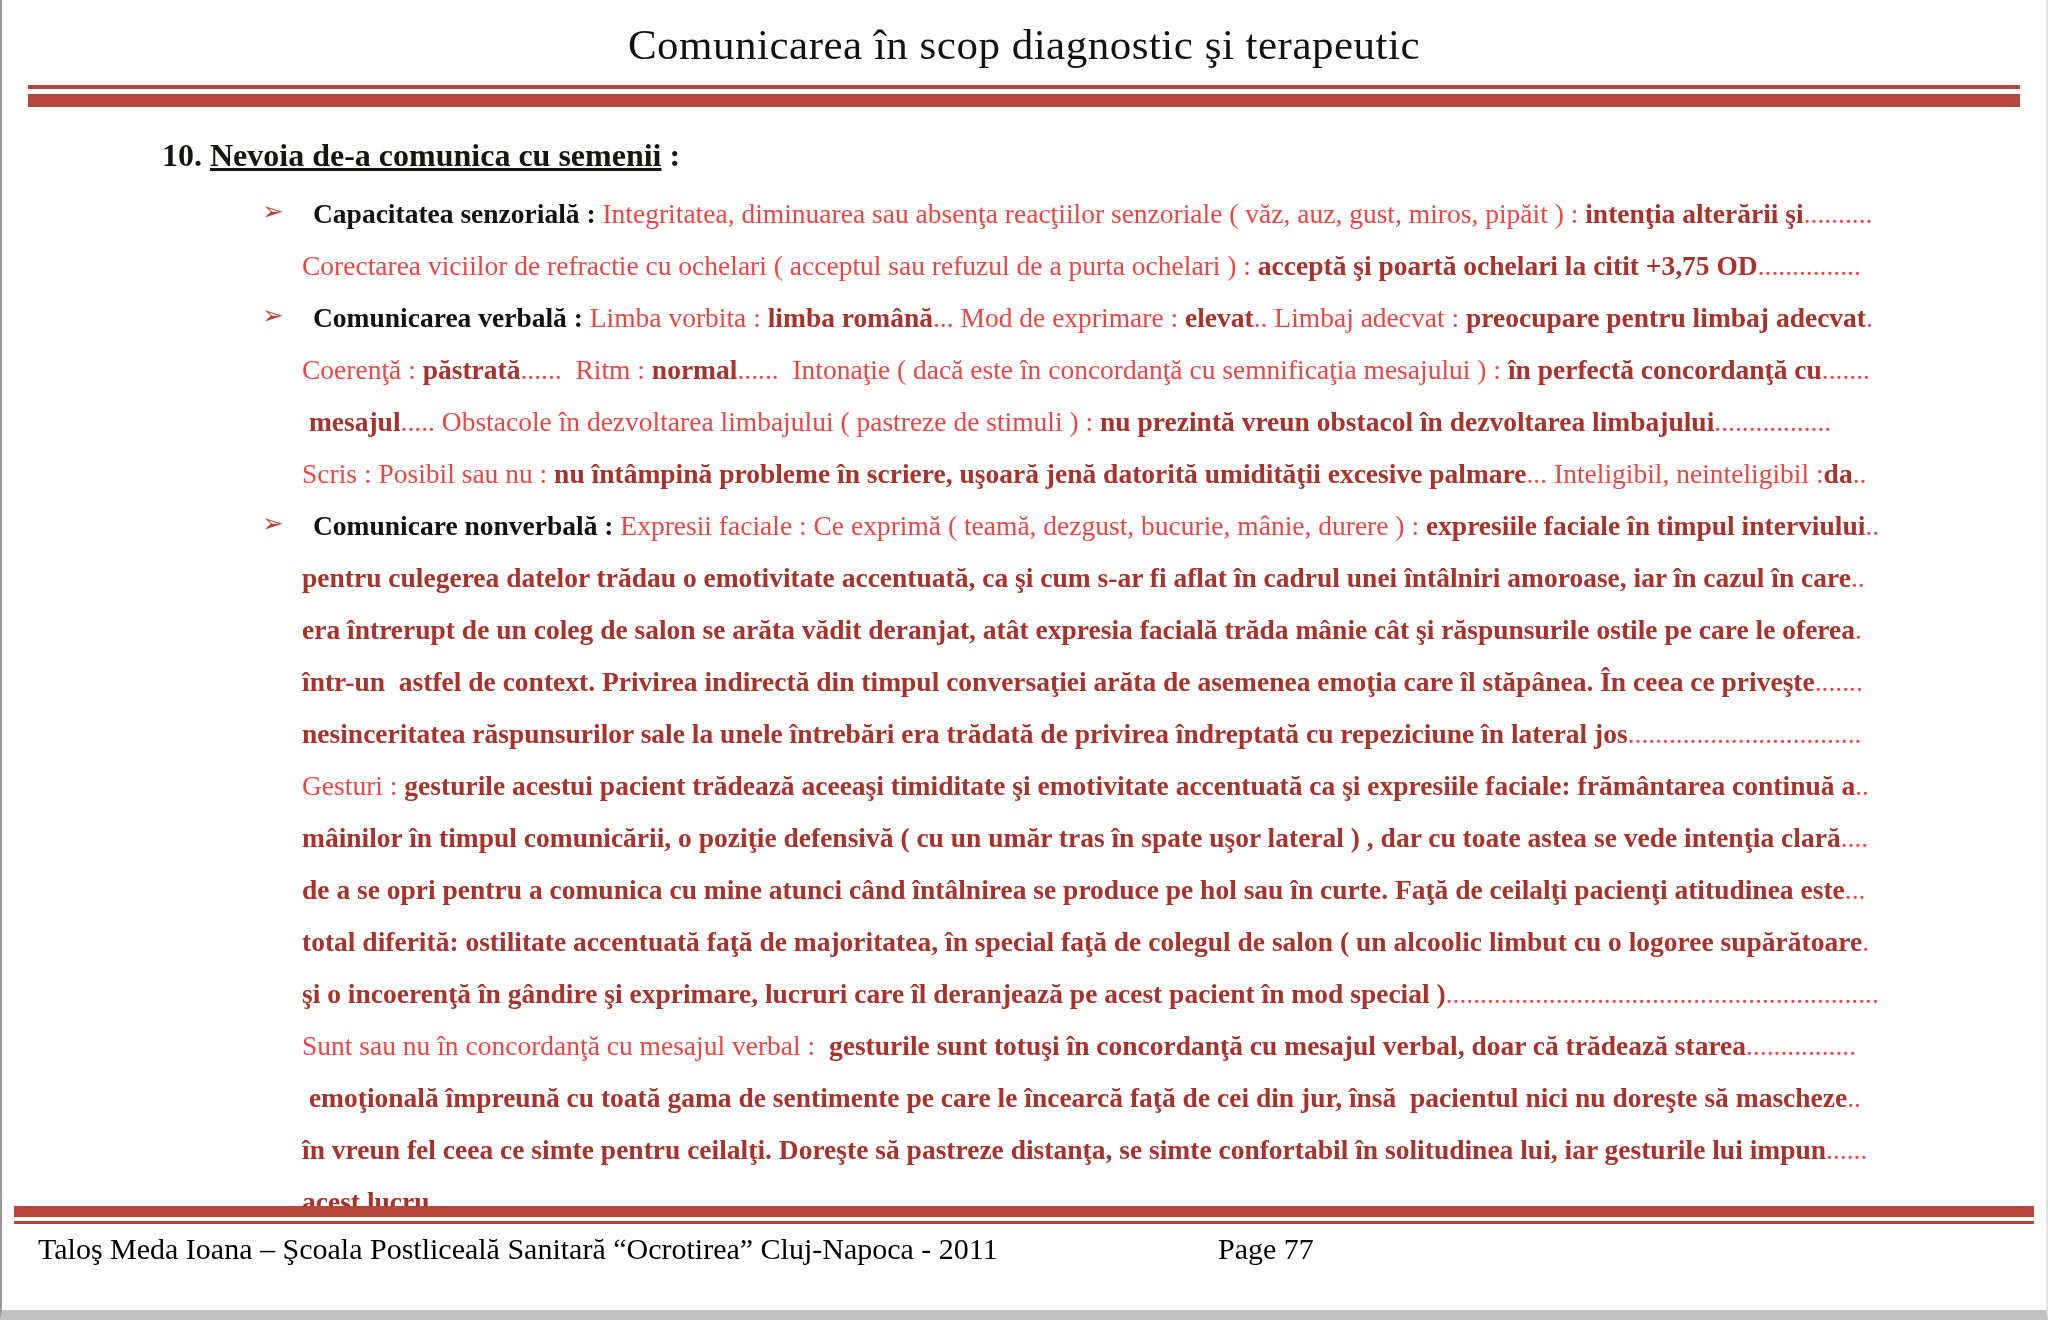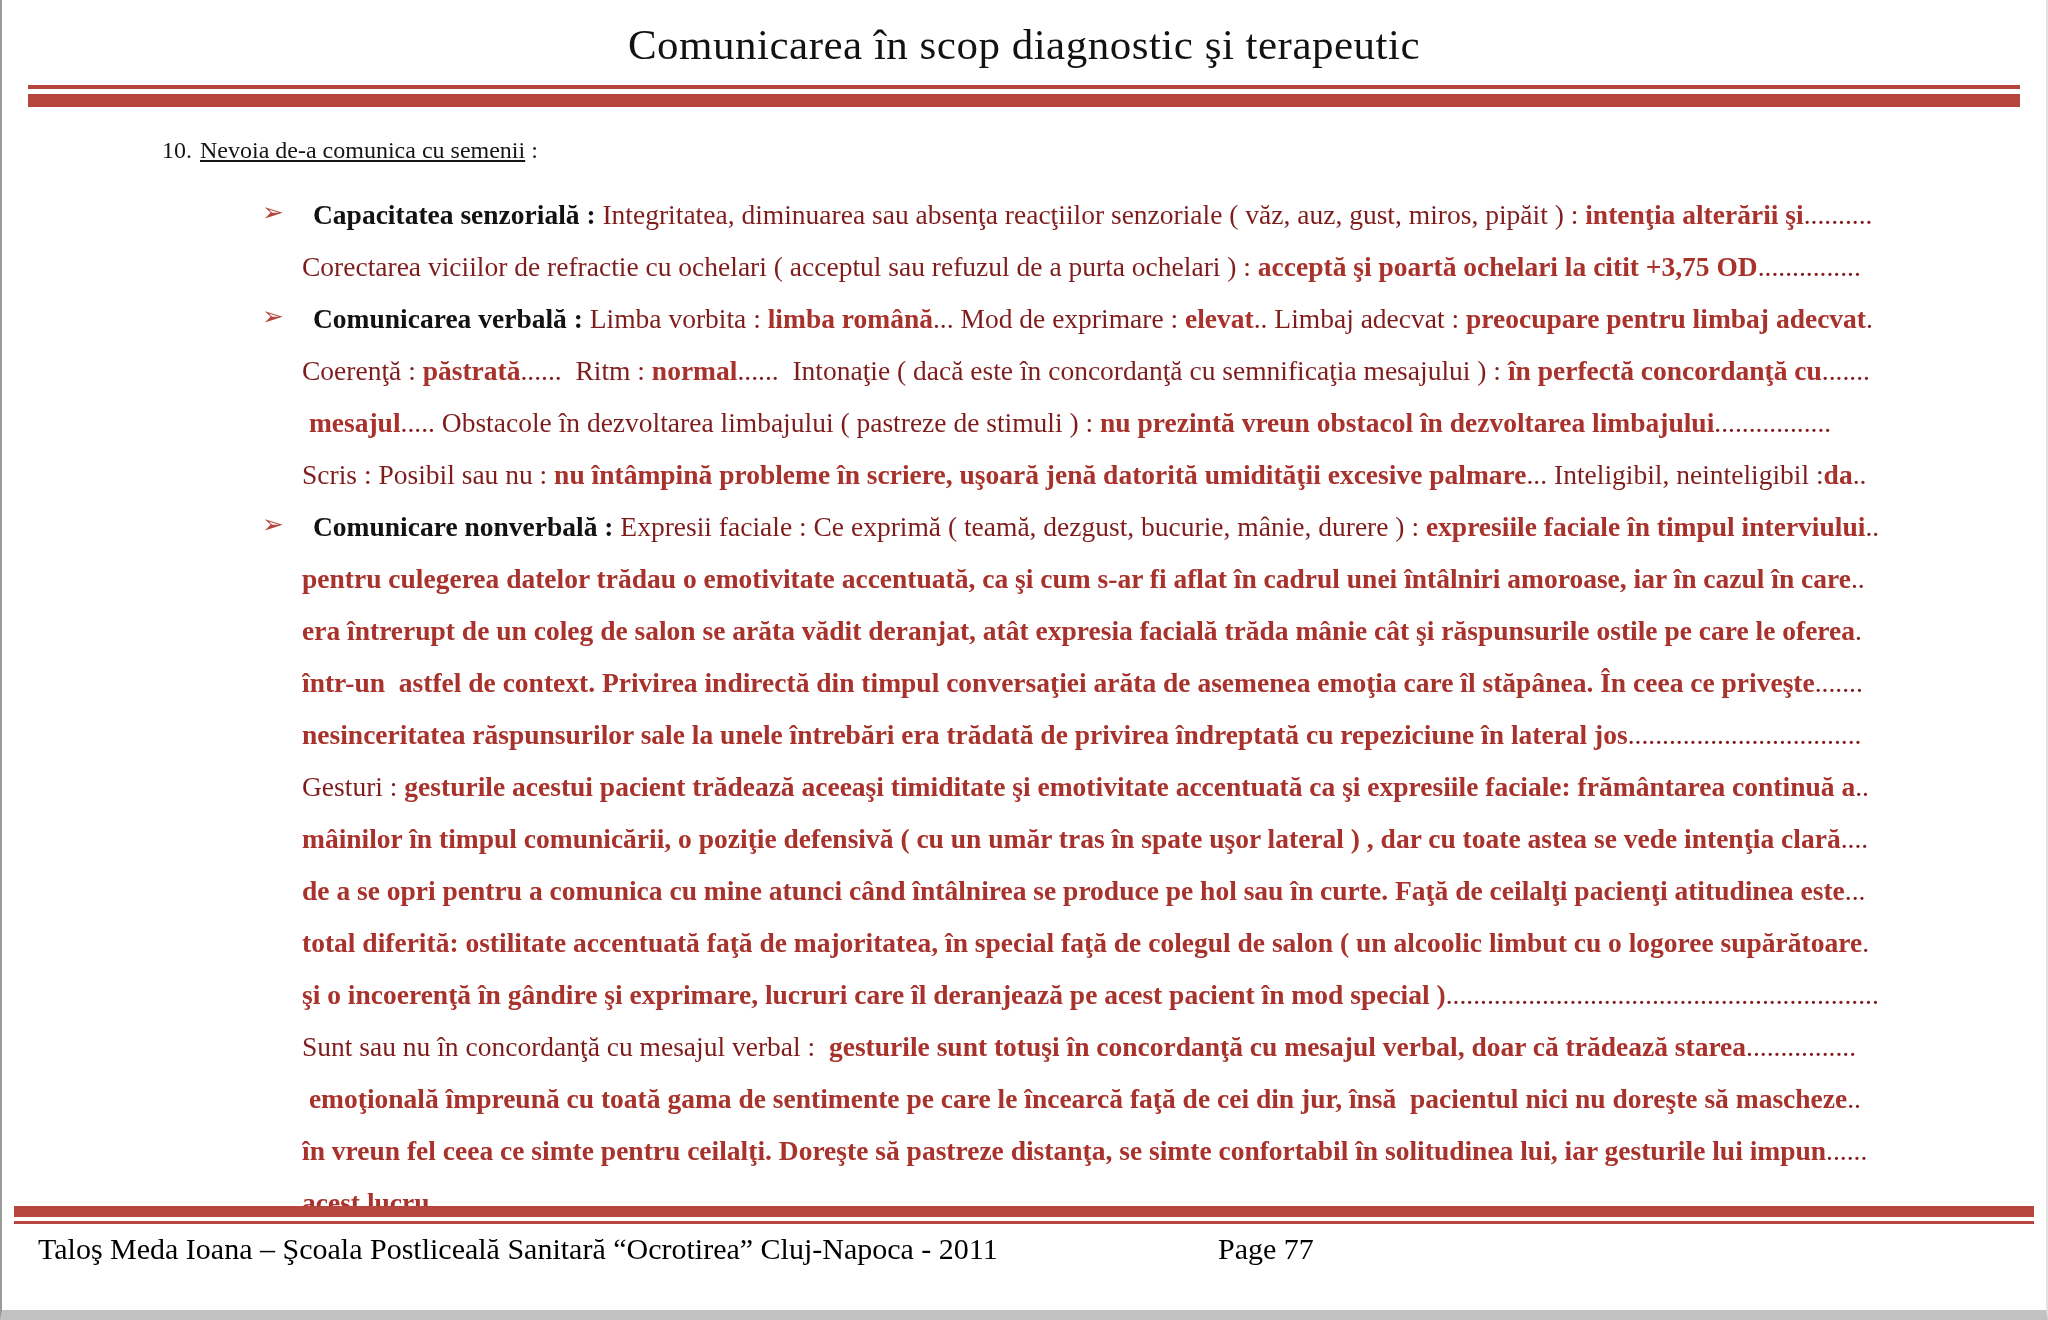--- a/index.html
+++ b/index.html
@@ -26,41 +26,41 @@
     letter-spacing:0.5px;
     padding-top:20px;
     color:#121212;
   }
   .sep-top{margin:16px 26px 0 26px;}
   .sep-top .thin{height:4px;background:var(--accent);}
   .sep-top .gap{height:5px;background:#ffffff;}
   .sep-top .thick{height:13px;background:var(--accent);}
 
   .content{padding:30px 40px 0 160px;}
-  .heading{font-size:24px;font-weight:normal;margin-bottom:25px;}
+  .heading{font-size:32px;font-weight:bold;margin-bottom:14px;}
   .heading .hnum{margin-right:8px;}
   .heading .hunder{text-decoration:underline;}
 
   .bullets{margin-left:140px;}
   .bullet{position:relative;}
   .bullet-marker{
     position:absolute;left:-40px;top:10px;
     color:var(--accent);
     font-size:26px;line-height:1;
     font-family:"DejaVu Sans", sans-serif;
   }
   .form-line{
     font-size:27.5px;
     line-height:52px;
     white-space:nowrap;
     overflow:hidden;
     max-width:1720px;
   }
   .seg-bold{font-weight:bold;color:#121212;margin-left:11px;}
-  .seg-normal{color:#7f1d1d;}
+  .seg-normal{color:#ef4444;}
   .seg-answer{font-weight:bold;color:var(--answer);}
 
   .footer-sep{position:absolute;left:12px;right:12px;top:1206px;}
   .footer-sep .thick{height:11px;background:var(--accent);}
   .footer-sep .gap{height:4px;background:#ffffff;}
   .footer-sep .thin{height:3px;background:var(--accent);}
 
   .footer{
     position:absolute;top:1232px;left:36px;right:36px;
     font-size:30px;color:#000000;

